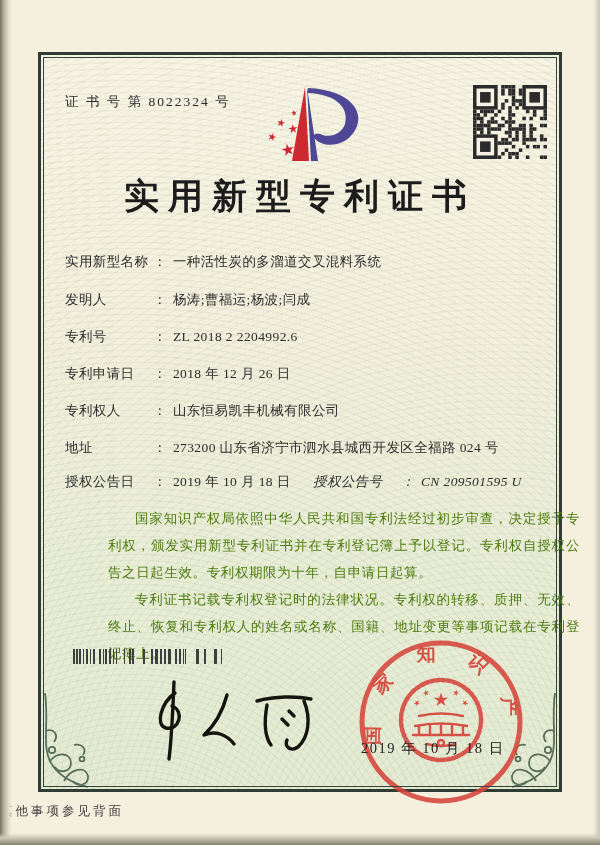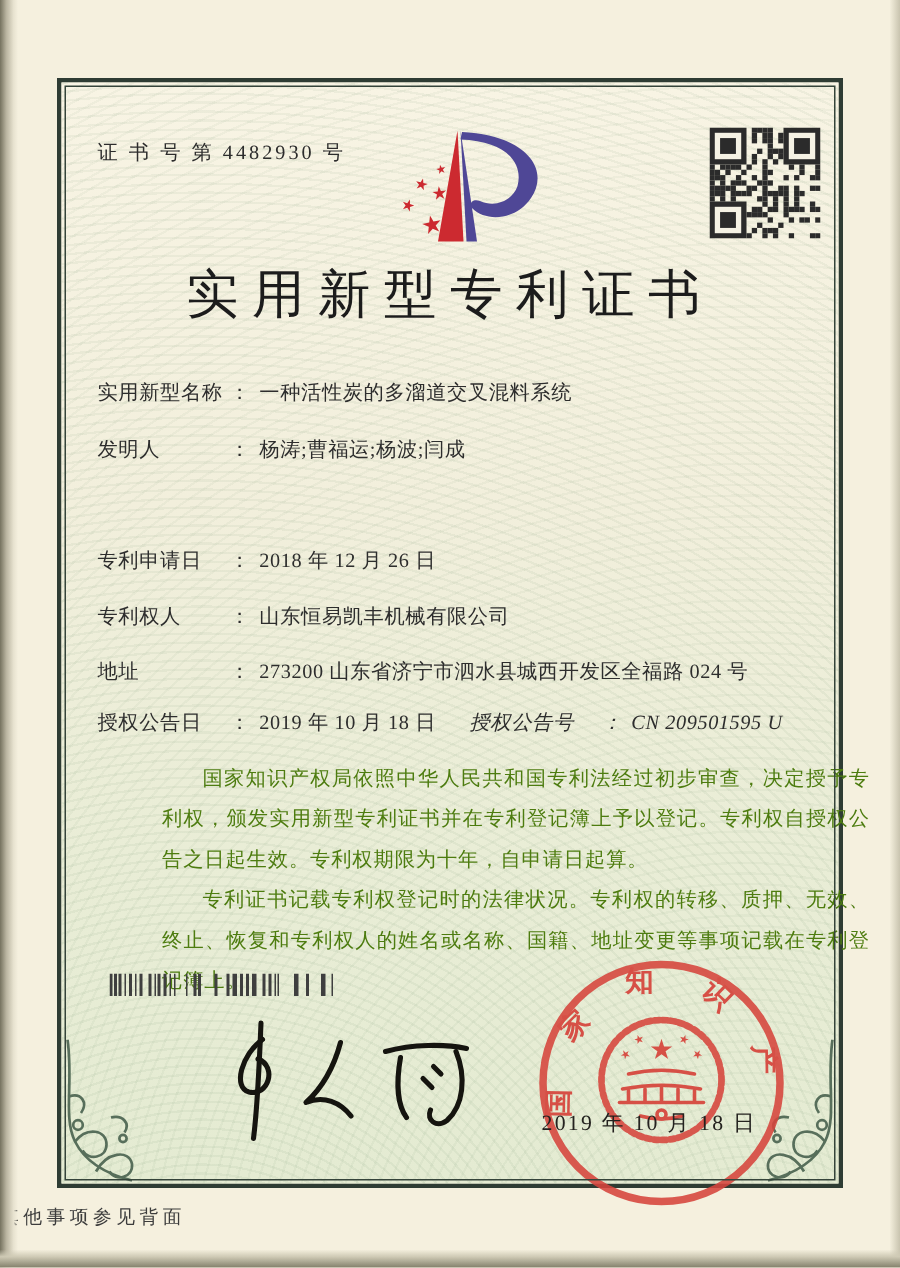--- a/index.html
+++ b/index.html
@@ -18,21 +18,21 @@
   .frame-bg{position:absolute;inset:0;
     background:linear-gradient(180deg,#f8f4e4 0%,#f2efdc 38%,#e9edd6 70%,#e4ebd2 100%);}
   .frame-bg::before{content:"";position:absolute;inset:0;
     background:
       repeating-radial-gradient(circle at 18% 118%, rgba(96,134,96,.075) 0 1.5px, rgba(0,0,0,0) 1.5px 6px),
       repeating-radial-gradient(circle at 88% 112%, rgba(96,134,96,.06) 0 1.5px, rgba(0,0,0,0) 1.5px 7px);}
   .certno{position:absolute;left:24px;top:38px;font-size:13.5px;letter-spacing:2px;color:#2c2c2c;}
   .logo{position:absolute;left:200px;top:26px;width:128px;height:96px;}
   .qr{position:absolute;left:432px;top:30px;width:74px;height:74px;}
   .title{position:absolute;left:0;top:118px;width:100%;text-align:center;
-    font-size:35px;font-weight:normal;letter-spacing:9px;color:#1c1c1c;}
+    font-size:35px;font-weight:bold;letter-spacing:9px;color:#1c1c1c;}
   .frow{position:absolute;left:24px;font-size:13.5px;color:#2d2d2d;white-space:nowrap;letter-spacing:.4px;}
   .flabel{display:inline-block;width:88px;text-align:justify;text-align-last:justify;vertical-align:bottom;}
   .flabel::after{content:"";display:inline-block;width:100%;height:0;}
   .fval{margin-left:6px;}
   .grant-right{position:absolute;left:248px;top:0;white-space:nowrap;font-style:italic;}
   .paras{position:absolute;left:24px;top:450px;width:472px;font-size:13.5px;color:#4d7c0f;
     text-align:justify;line-height:27px;letter-spacing:.6px;margin-left:43px;}
   .paras p{margin:0;text-indent:2em;}
   .barcode{position:absolute;left:32px;top:594px;width:156px;height:15px;}
   .signer{position:absolute;left:50px;top:641px;font-size:15.5px;color:#222;letter-spacing:3px;line-height:33px;}
@@ -48,21 +48,21 @@
     font-size:12.5px;color:#3c3c3c;letter-spacing:3px;}
 </style>
 </head>
 <body>
 
 <div class="paper">
 
   <div class="frame">
     <div class="frame-bg"></div>
 
-    <div class="certno">证 书 号 第 4482930 号</div>
+    <div class="certno">证 书 号 第 8022324 号</div>
 
     <svg class="logo" viewBox="0 0 128 96">
       <defs>
         <path id="st" d="M0,-1 L0.225,-0.309 L0.951,-0.309 L0.363,0.118 L0.588,0.809 L0,0.382 L-0.588,0.809 L-0.363,0.118 L-0.951,-0.309 L-0.225,-0.309 Z"></path>
       </defs>
       <polygon points="64,6 68,80 51,80" fill="#cc2a30"></polygon>
       <polygon points="66,6 77,80 70,80" fill="#4f4796"></polygon>
       <path d="M67,7 C110,9 126,32 113,51 C103,66 83,67 74,58 C71,55 74,51 79,53 C90,58 101,52 104,43 C108,28 97,13 66,12 Z" fill="#4f4796"></path>
       <g fill="#cc2a30">
         <use href="#st" transform="translate(53,32) scale(3.2) rotate(-12)"></use>
@@ -217,20 +217,23 @@
       </svg>
 
     <div class="title">实用新型专利证书</div>
 
     <div class="frow" style="top:198px">
       <span class="flabel">实用新型名称</span><span>：</span><span class="fval">一种活性炭的多溜道交叉混料系统</span>
     </div>
     <div class="frow" style="top:236px">
       <span class="flabel">发明人</span><span>：</span><span class="fval">杨涛;曹福运;杨波;闫成</span>
     </div>
+    <div class="frow" style="top:273px">
+      <span class="flabel">专利号</span><span>：</span><span class="fval">ZL 2018 2 2204992.6</span>
+    </div>
     <div class="frow" style="top:310px">
       <span class="flabel">专利申请日</span><span>：</span><span class="fval">2018 年 12 月 26 日</span>
     </div>
     <div class="frow" style="top:347px">
       <span class="flabel">专利权人</span><span>：</span><span class="fval">山东恒易凯丰机械有限公司</span>
     </div>
     <div class="frow" style="top:384px">
       <span class="flabel">地址</span><span>：</span><span class="fval">273200 山东省济宁市泗水县城西开发区全福路 024 号</span>
     </div>
     <div class="frow" style="top:418px">

